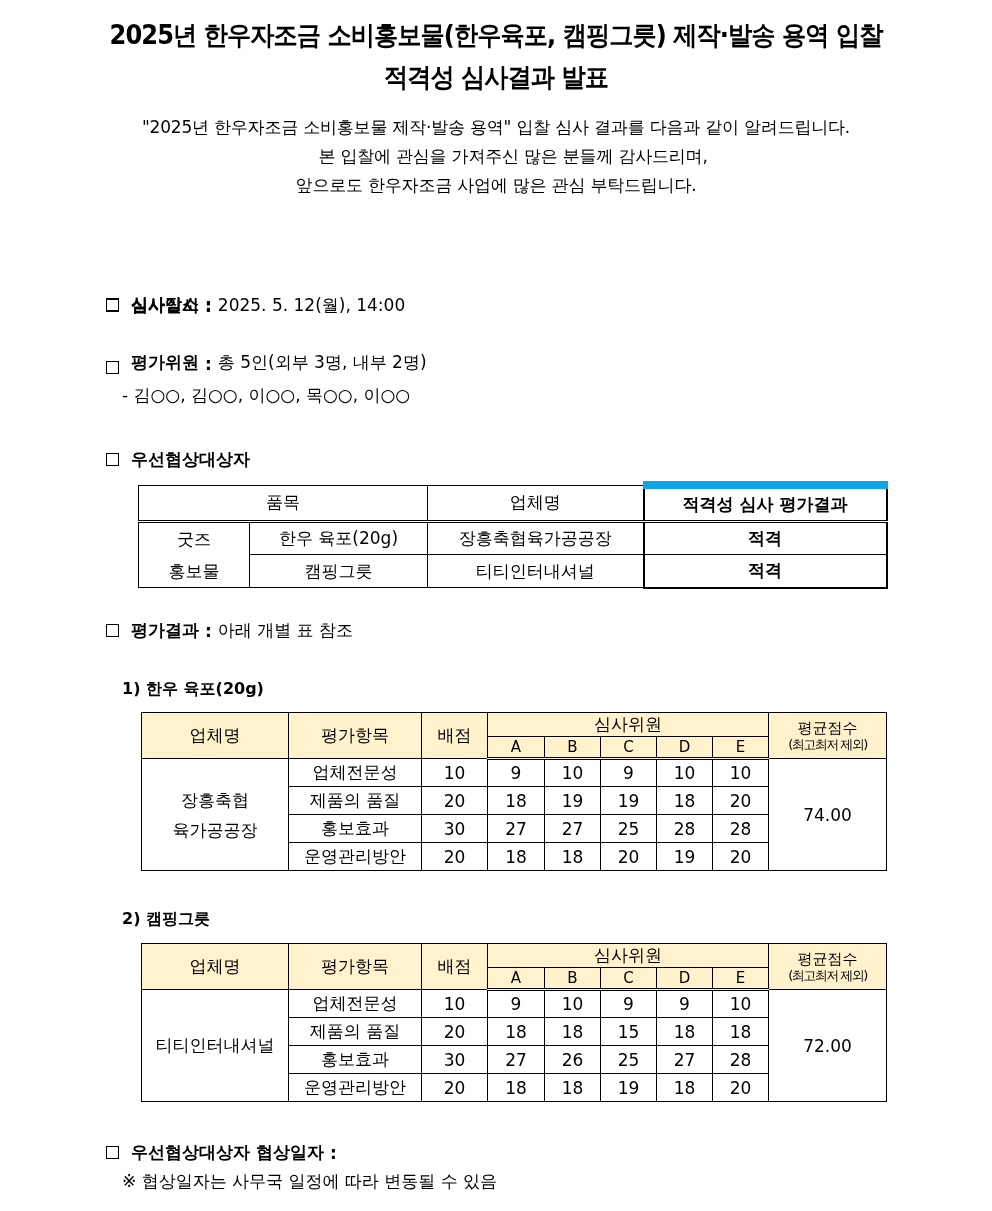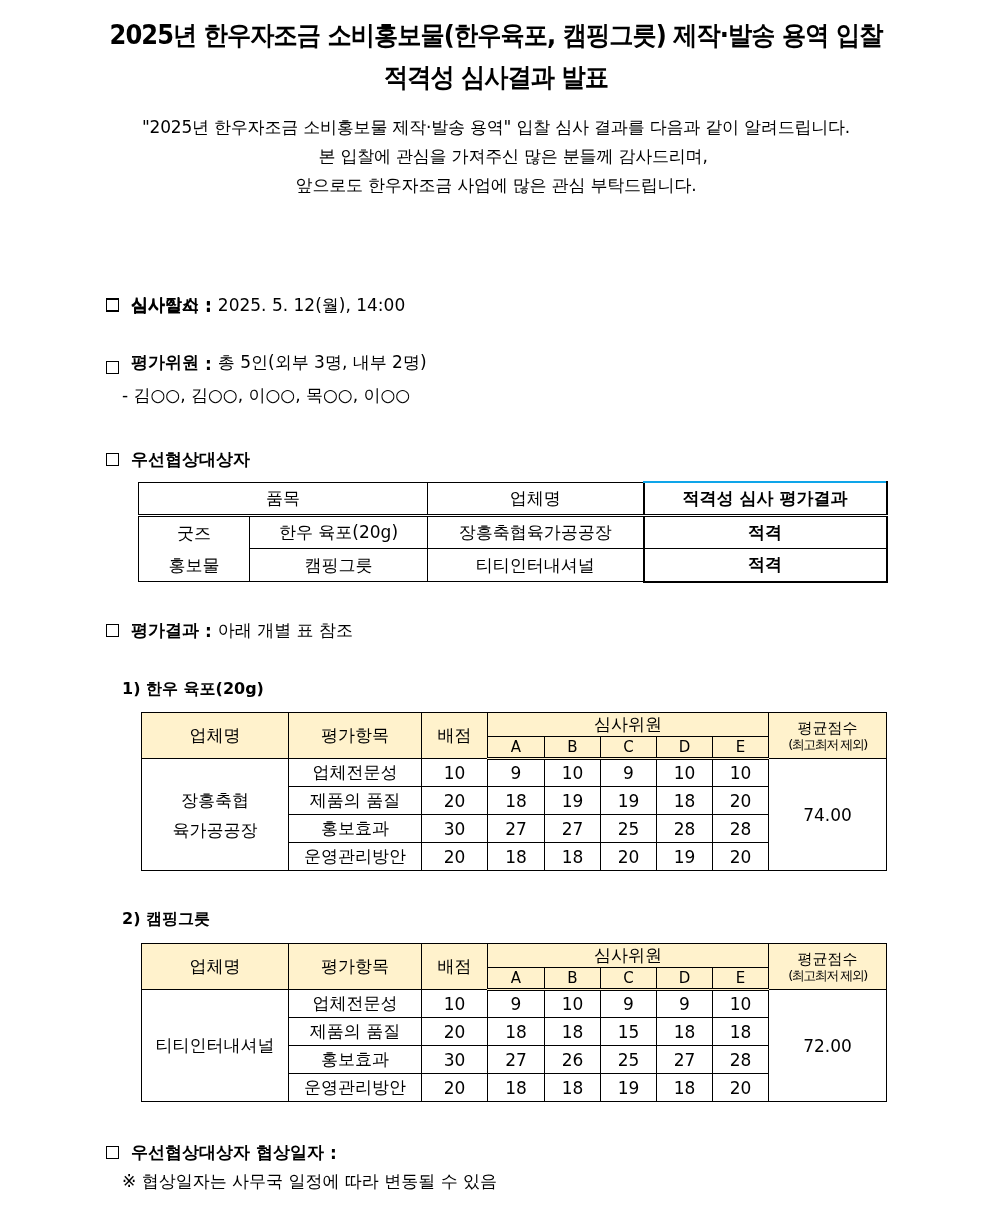--- a/index.html
+++ b/index.html
@@ -14,21 +14,21 @@
   .sect .lbl { font-weight:bold; margin-right:6px; }
   .sect .colon { font-weight:bold; margin-right:6px; }
   .sub { left:122px; font-size:17px; white-space:nowrap; }
   .num-head { left:122px; font-size:16px; font-weight:bold; white-space:nowrap; }
 
   table { border-collapse:collapse; position:absolute; table-layout:fixed; }
   td { border:1px solid #000; text-align:center; vertical-align:middle; padding:0; font-size:17px; }
   .t1 td { height:31px; }
   .t1 .hdr-row td { border-bottom:3px double #000; }
   .t1 .thick { border-left:2px solid #000; border-right:2px solid #000; font-weight:bold; }
-  .t1 .thick-top { border-top:2px solid #0ea5e9;margin-top:28px; }
+  .t1 .thick-top { border-top:8px solid #0ea5e9;margin-top:28px; }
   .t1 .thick-bot { border-bottom:2px solid #000; }
 
   .score td { font-size:17px; }
   .score .h { background:#fff2cc; }
   .score .hdr-bot td.h { border-bottom:3px double #000; }
   .score .small { font-size:13px; letter-spacing:-1.5px; line-height:14px; }
   .score .sm2 { font-size:15px; }
 </style>
 </head>
 <body>

